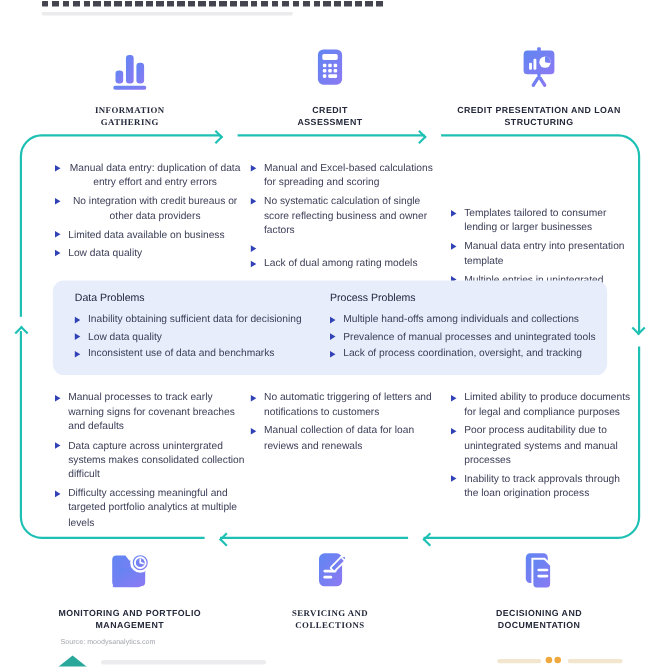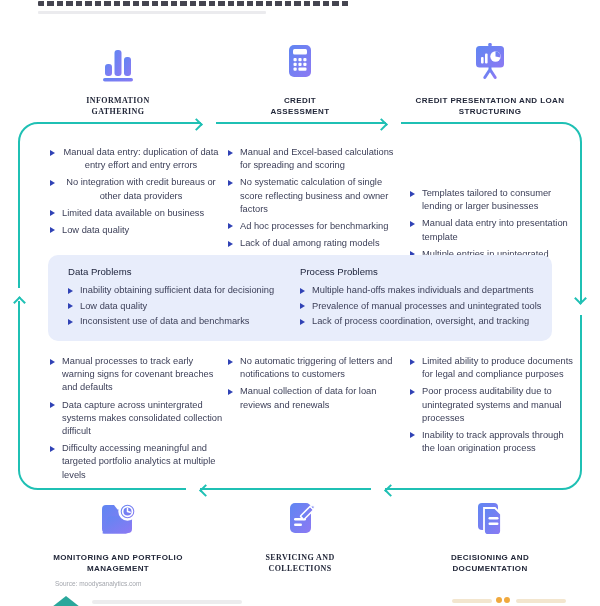--- a/index.html
+++ b/index.html
@@ -183,21 +183,20 @@
     <div class="bullet-item">
       <span class="tri"></span>
       <span class="btxt">Manual and Excel-based calculations for spreading and scoring</span>
     </div>
     <div class="bullet-item">
       <span class="tri"></span>
       <span class="btxt">No systematic calculation of single score reflecting business and owner factors</span>
     </div>
     <div class="bullet-item">
       <span class="tri"></span>
-      <span class="btxt">Ad hoc processes for benchmarking</span>
     </div>
     <div class="bullet-item">
       <span class="tri"></span>
       <span class="btxt">Lack of dual among rating models</span>
     </div>
   </div>
 <div class="blist list-cp">
     <div class="bullet-item">
       <span class="tri"></span>
       <span class="btxt">Templates tailored to consumer lending or larger businesses</span>
@@ -232,21 +231,21 @@
           <span class="tri"></span>
           <span class="btxt">Inconsistent use of data and benchmarks</span>
         </div>
       </div>
   </div>
   <div class="panel-col panel-col-process">
     <div class="panel-title">Process Problems</div>
     <div>
         <div class="bullet-item">
           <span class="tri"></span>
-          <span class="btxt">Multiple hand-offs makes individuals and departments</span>
+          <span class="btxt">Multiple hand-offs among individuals and collections</span>
         </div>
         <div class="bullet-item">
           <span class="tri"></span>
           <span class="btxt">Prevalence of manual processes and unintegrated tools</span>
         </div>
         <div class="bullet-item">
           <span class="tri"></span>
           <span class="btxt">Lack of process coordination, oversight, and tracking</span>
         </div>
       </div>

